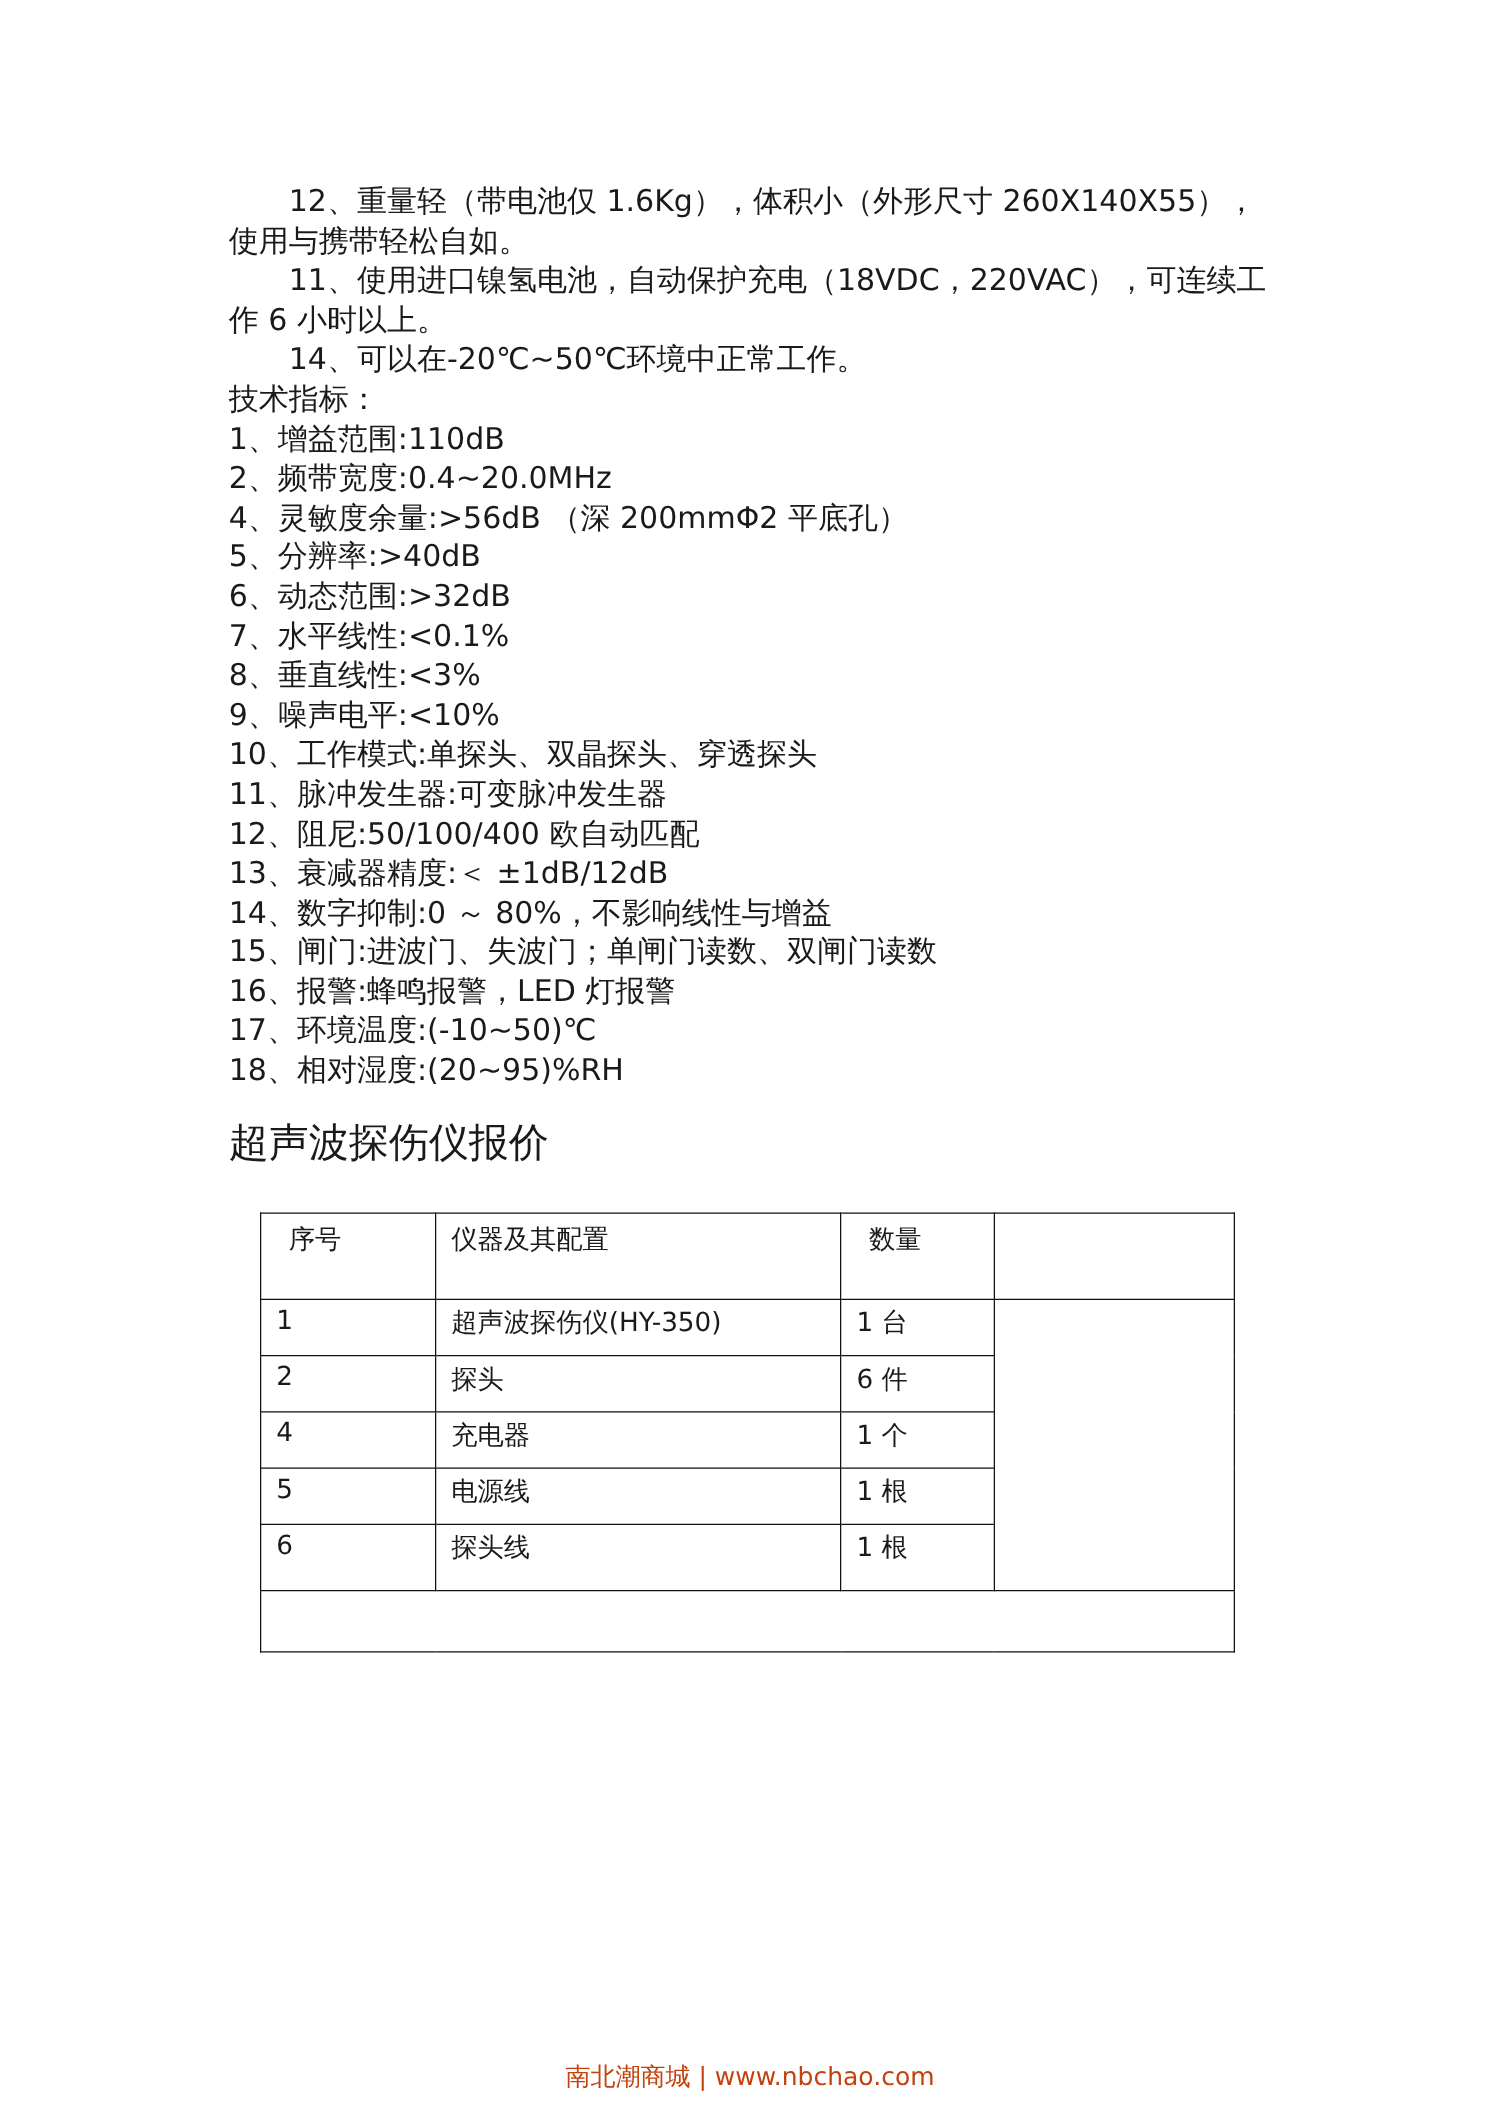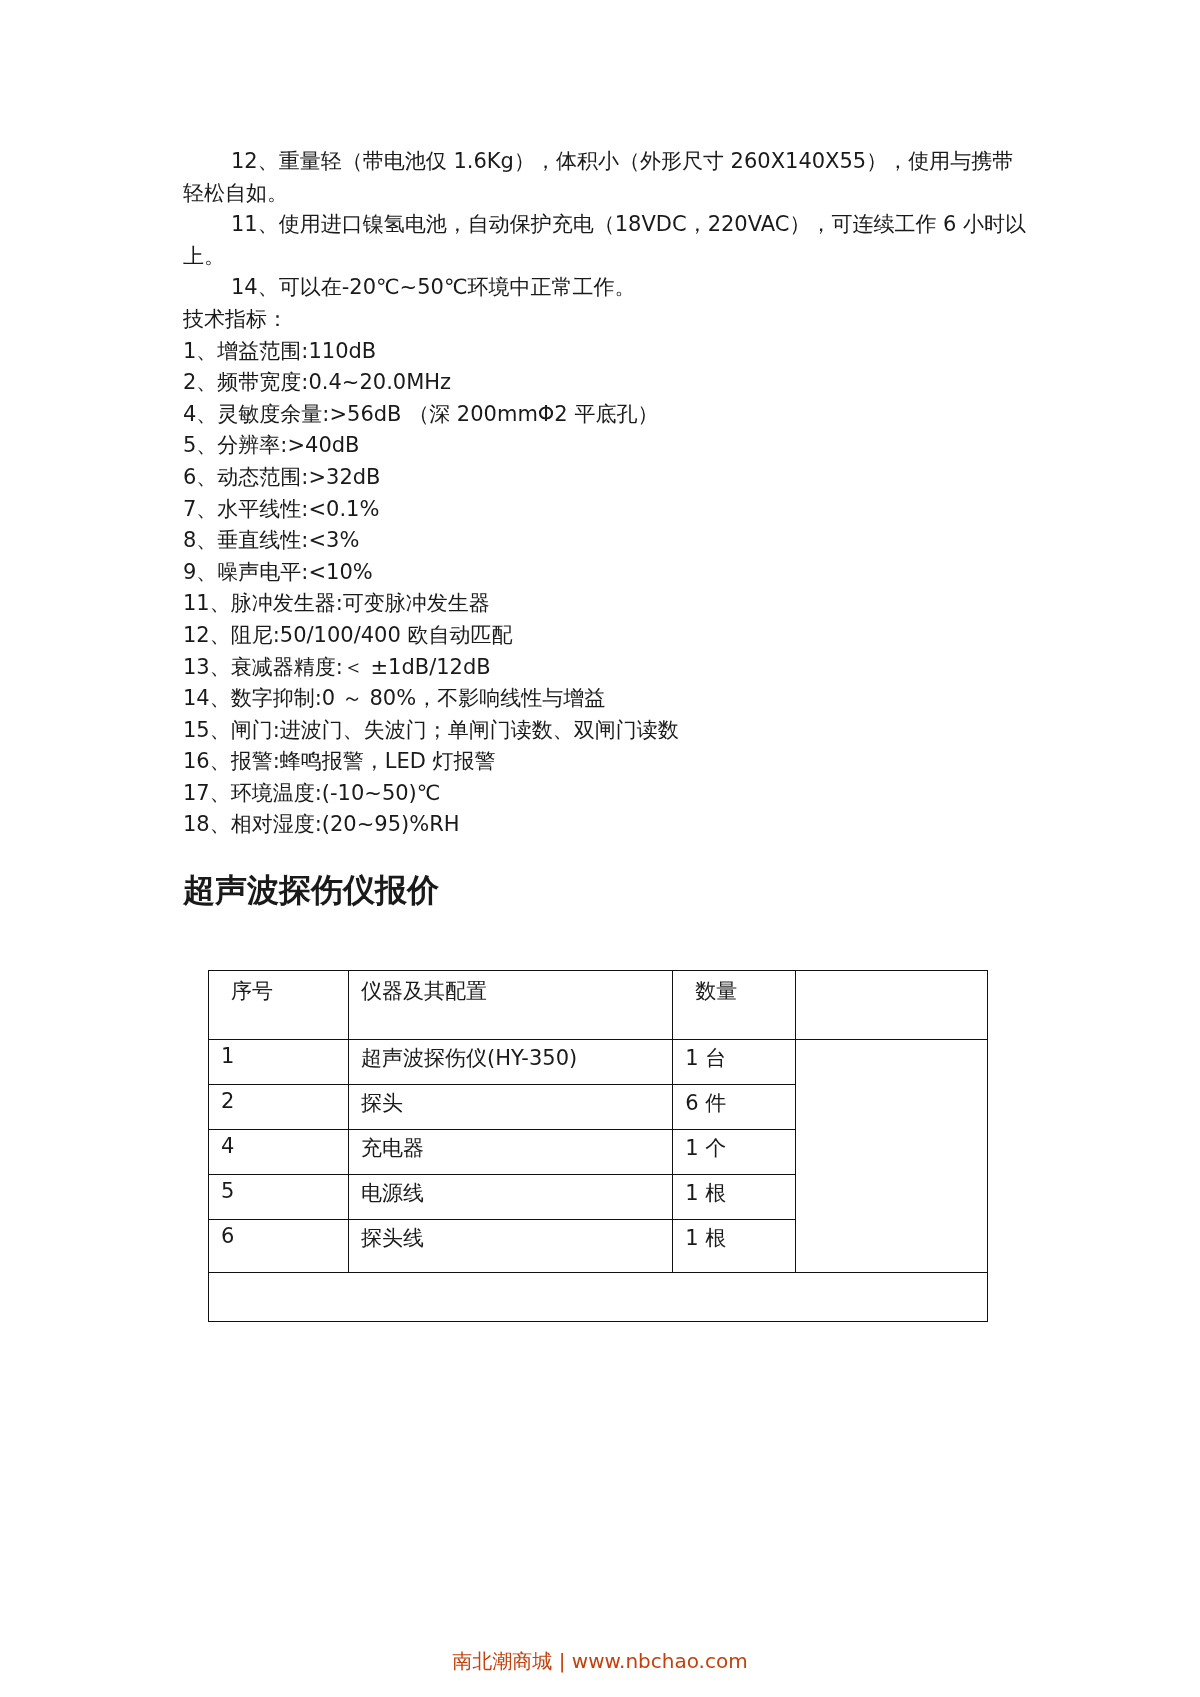--- a/index.html
+++ b/index.html
@@ -4,28 +4,28 @@
 <style>
   html, body { margin: 0; padding: 0; background: #ffffff; }
   body {
     width: 1200px; height: 1697px; position: relative; overflow: hidden;
     font-family: "DejaVu Sans", "Liberation Sans", sans-serif;
     color: #1a1a1a;
   }
   .page { position: absolute; left: 0; top: 0; width: 1200px; height: 1697px; }
   .body-text {
     position: absolute; left: 183px; top: 146px; width: 845px;
-    font-size: 21px; line-height: 31.6px;
+    font-size: 24px; line-height: 31.6px;
   }
   .para { margin: 0; }
   .para.indent { text-indent: 48px; }
   .spec-item { margin: 0; white-space: nowrap; }
   .section-title {
-    position: absolute; left: 183px; top: 870px;
-    font-size: 32px; font-weight: bold; line-height: 40px; margin: 0;
+    position: absolute; left: 183px; top: 894px;
+    font-size: 32px; font-weight: normal; line-height: 40px; margin: 0;
     font-family: "DejaVu Sans", sans-serif;
   }
   table.quote {
     position: absolute; left: 208px; top: 970px; width: 780px;
     border-collapse: collapse; font-size: 21px;
   }
   table.quote td, table.quote th {
     border: 1.5px solid #111; padding: 4px 10px 0 12px;
     vertical-align: top; text-align: left; font-weight: normal;
   }
@@ -55,20 +55,21 @@
     <p class="para indent">14、可以在-20℃~50℃环境中正常工作。</p>
     <p class="para">技术指标：</p>
     <p class="spec-item">1、增益范围:110dB</p>
     <p class="spec-item">2、频带宽度:0.4~20.0MHz</p>
     <p class="spec-item">4、灵敏度余量:&gt;56dB （深 200mmΦ2 平底孔）</p>
     <p class="spec-item">5、分辨率:&gt;40dB</p>
     <p class="spec-item">6、动态范围:&gt;32dB</p>
     <p class="spec-item">7、水平线性:&lt;0.1%</p>
     <p class="spec-item">8、垂直线性:&lt;3%</p>
     <p class="spec-item">9、噪声电平:&lt;10%</p>
+    <p class="spec-item">10、工作模式:单探头、双晶探头、穿透探头</p>
     <p class="spec-item">11、脉冲发生器:可变脉冲发生器</p>
     <p class="spec-item">12、阻尼:50/100/400 欧自动匹配</p>
     <p class="spec-item">13、衰减器精度:＜ ±1dB/12dB</p>
     <p class="spec-item">14、数字抑制:0 ～ 80%，不影响线性与增益</p>
     <p class="spec-item">15、闸门:进波门、失波门；单闸门读数、双闸门读数</p>
     <p class="spec-item">16、报警:蜂鸣报警，LED 灯报警</p>
     <p class="spec-item">17、环境温度:(-10~50)℃</p>
     <p class="spec-item">18、相对湿度:(20~95)%RH</p>
   </div>
 

